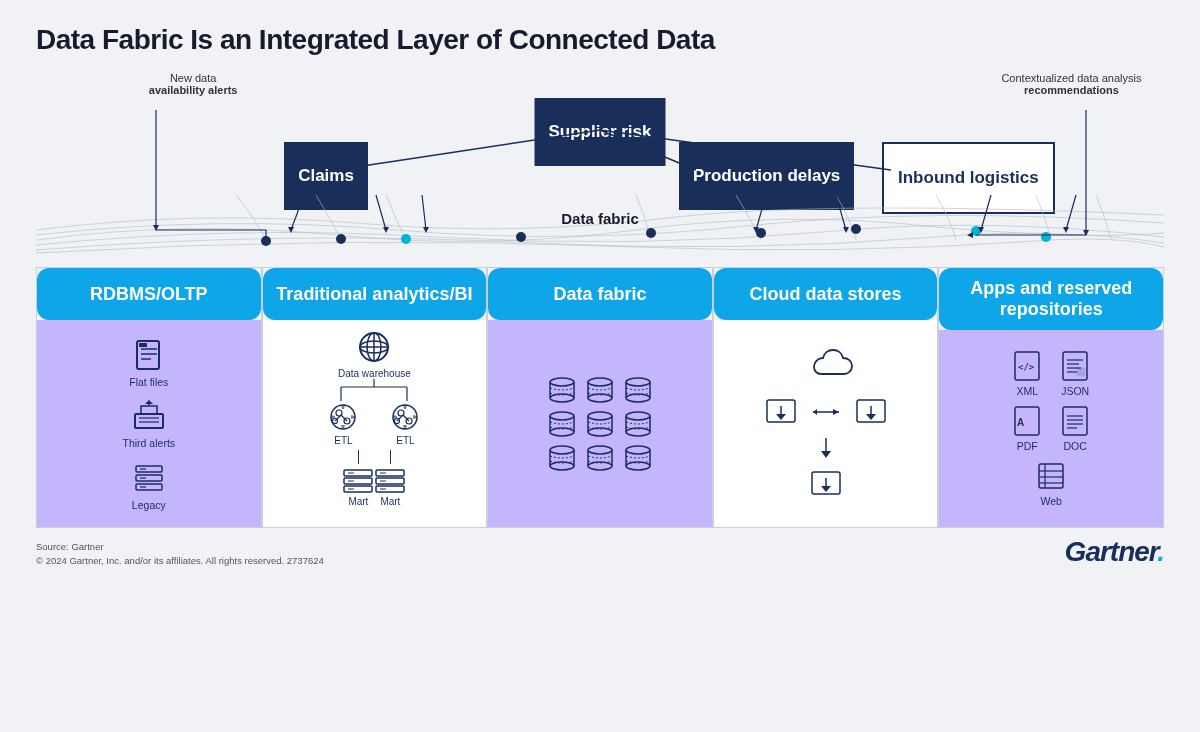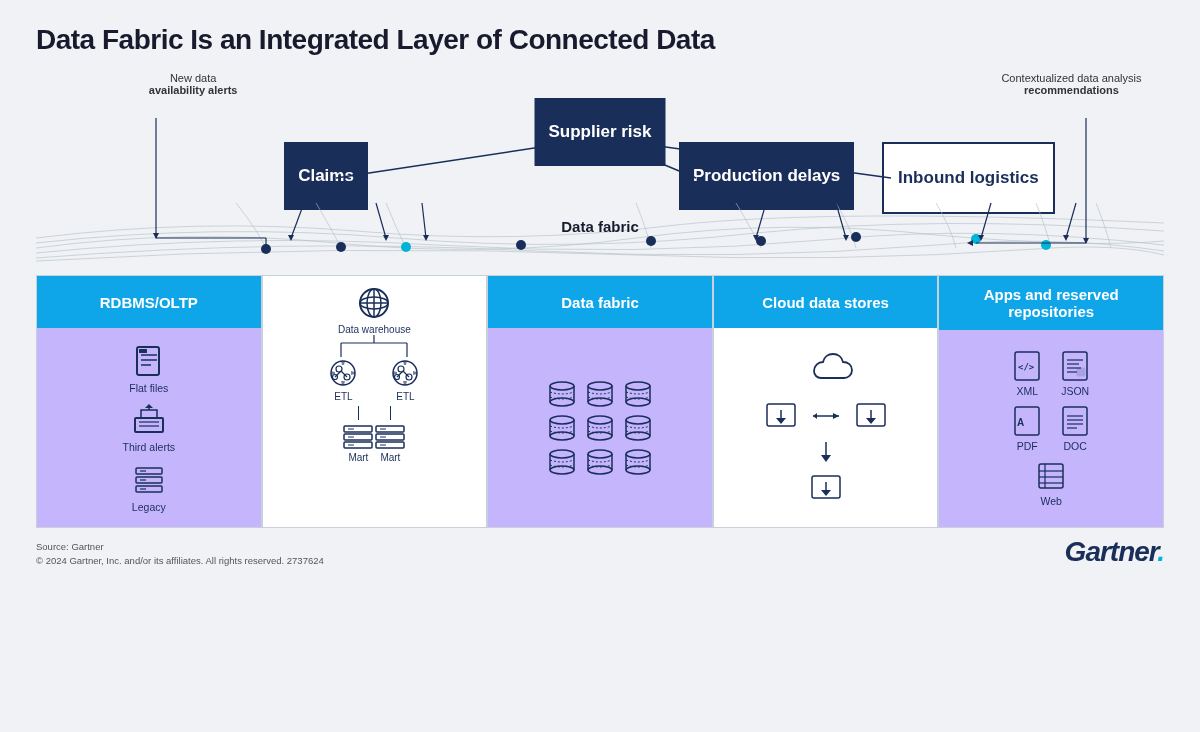--- a/index.html
+++ b/index.html
@@ -137,28 +137,29 @@
     .data-category {
       flex: 1;
       display: flex;
       flex-direction: column;
       border: 1px solid #c8d0da;
     }
 
     .category-header {
       background: #0ea5e9;
       color: white;
-      font-size: 15px;
+      font-size: 18px;
       font-weight: 700;
       text-align: center;
       padding: 10px 8px;
       min-height: 52px;
       display: flex;
       align-items: center;
       justify-content: center;
+      border-radius: 12px;
     }
 
     .category-body {
       background: #c4b5fd;
       flex: 1;
       display: flex;
       flex-direction: column;
       align-items: center;
       justify-content: space-evenly;
       padding: 10px 6px;
@@ -431,20 +432,23 @@
             <line x1="9" y1="9" x2="15" y2="9" stroke="#1a2e5a" stroke-width="1.2"></line>
             <line x1="9" y1="18" x2="15" y2="18" stroke="#1a2e5a" stroke-width="1.2"></line>
             <line x1="9" y1="27" x2="15" y2="27" stroke="#1a2e5a" stroke-width="1.2"></line>
           </svg>
           <span>Legacy</span>
         </div>
       </div>
     </div>
 
     <div class="data-category">
+      <div class="category-header">
+        <span>Traditional analytics/BI</span>
+      </div>
       <div class="analytics-body">
 
         <div class="warehouse-row">
           <svg width="38" height="38" viewBox="0 0 38 38" fill="none" xmlns="http://www.w3.org/2000/svg">
             <circle cx="19" cy="19" r="14" stroke="#1a2e5a" stroke-width="2" fill="none"></circle>
             <line x1="19" y1="5" x2="19" y2="33" stroke="#1a2e5a" stroke-width="1.5"></line>
             <line x1="5" y1="19" x2="33" y2="19" stroke="#1a2e5a" stroke-width="1.5"></line>
             <ellipse cx="19" cy="19" rx="7" ry="14" stroke="#1a2e5a" stroke-width="1.5" fill="none"></ellipse>
             <ellipse cx="19" cy="19" rx="14" ry="6" stroke="#1a2e5a" stroke-width="1.5" fill="none"></ellipse>
           </svg>

